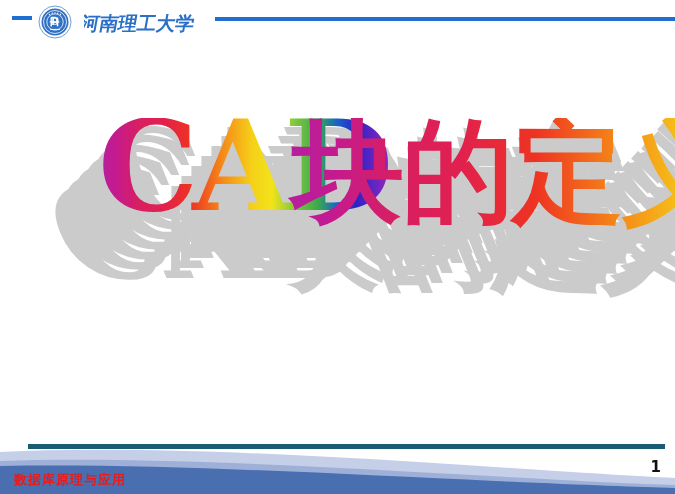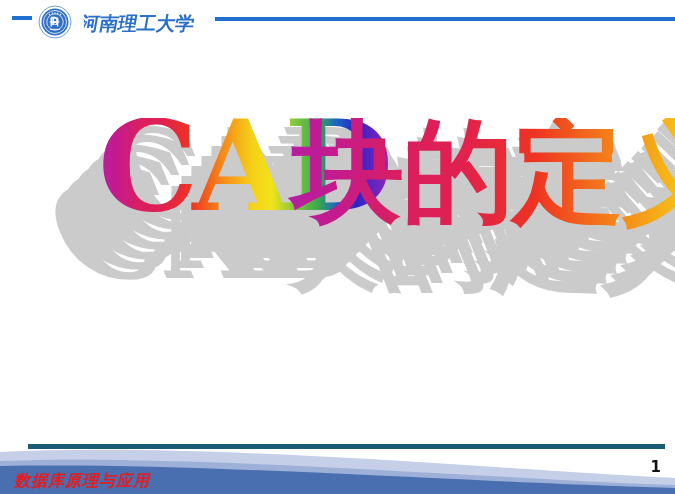--- a/index.html
+++ b/index.html
@@ -93,26 +93,25 @@
   .footer-svg {
     position: absolute;
     left: 0;
     top: 0;
   }
   .footer-text {
     position: absolute;
     left: 14px;
     top: 29px;
     font-family: "DejaVu Sans", sans-serif;
-    font-size: 16px;
+    font-size: 13px;
     font-weight: bold;
     color: #e81a1a;
     letter-spacing: 1px;
     white-space: nowrap;
-    font-style: italic;
   }
   .page-number {
     position: absolute;
     right: 14px;
     top: 16px;
     font-family: "DejaVu Sans", sans-serif;
     font-size: 15px;
     font-weight: bold;
     color: #111111;
   }

